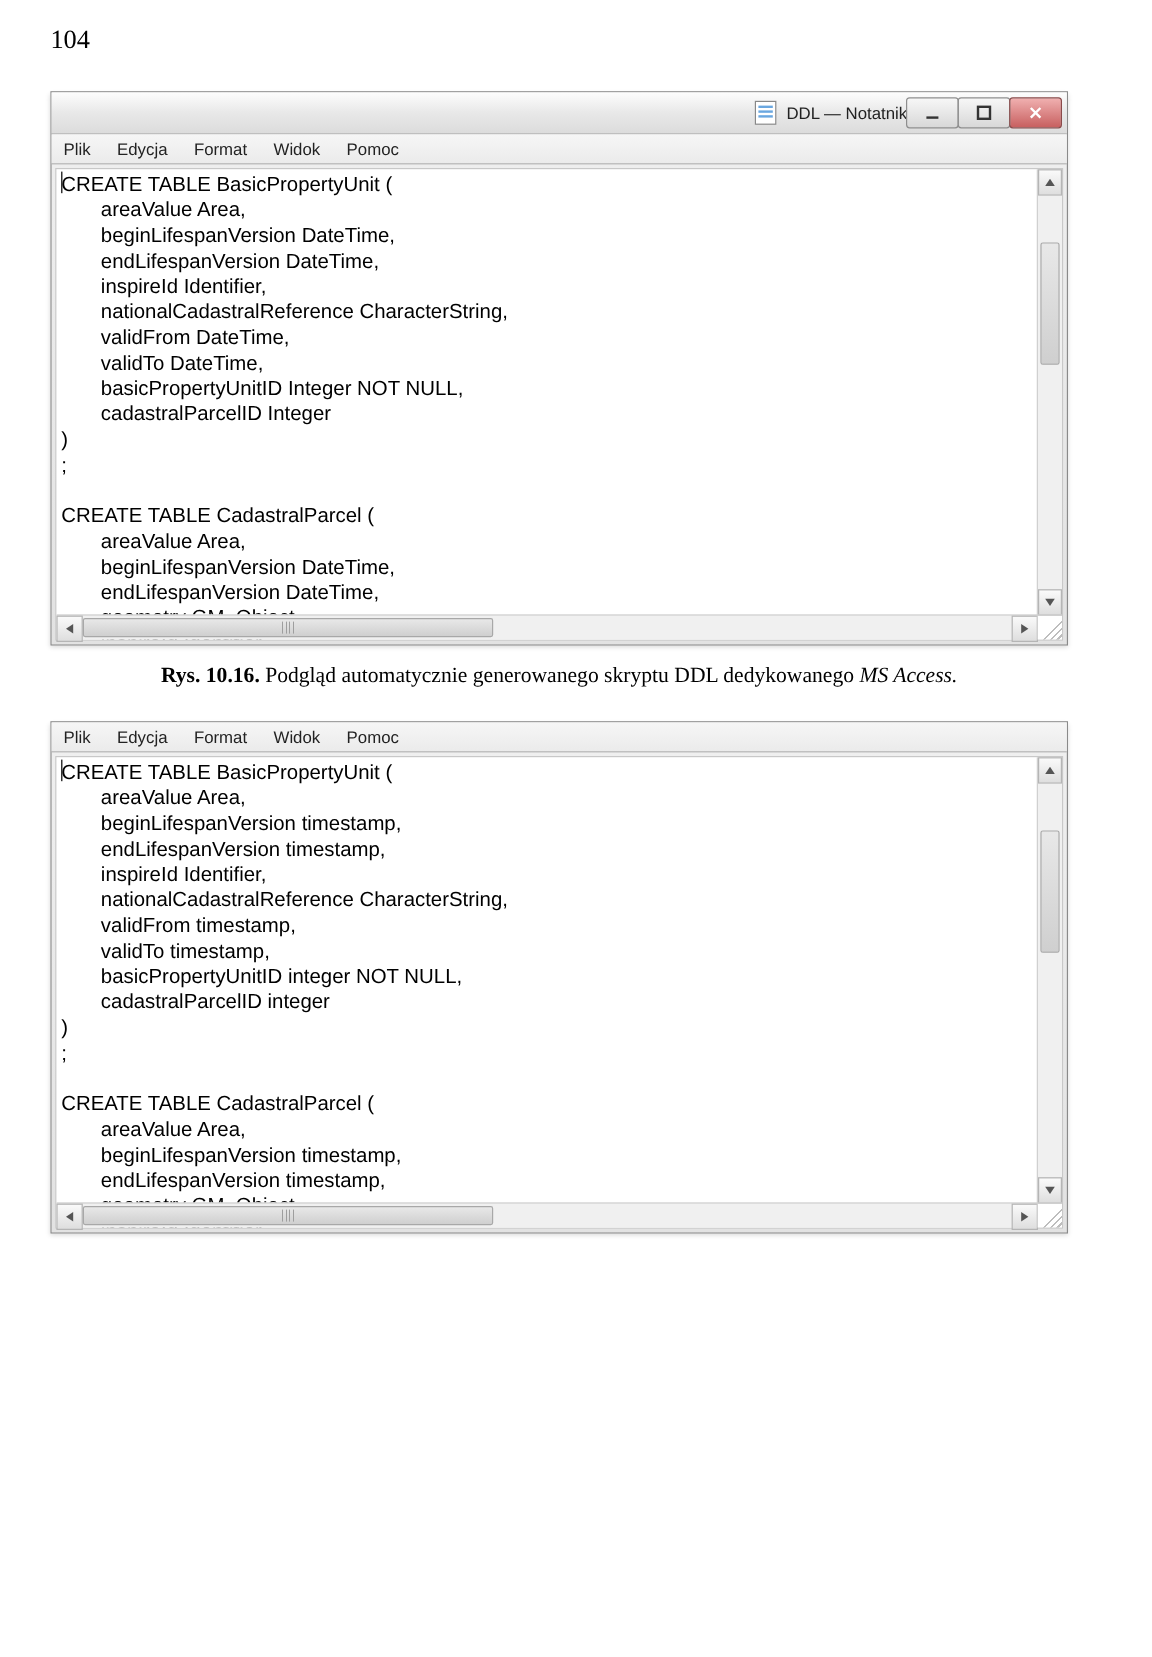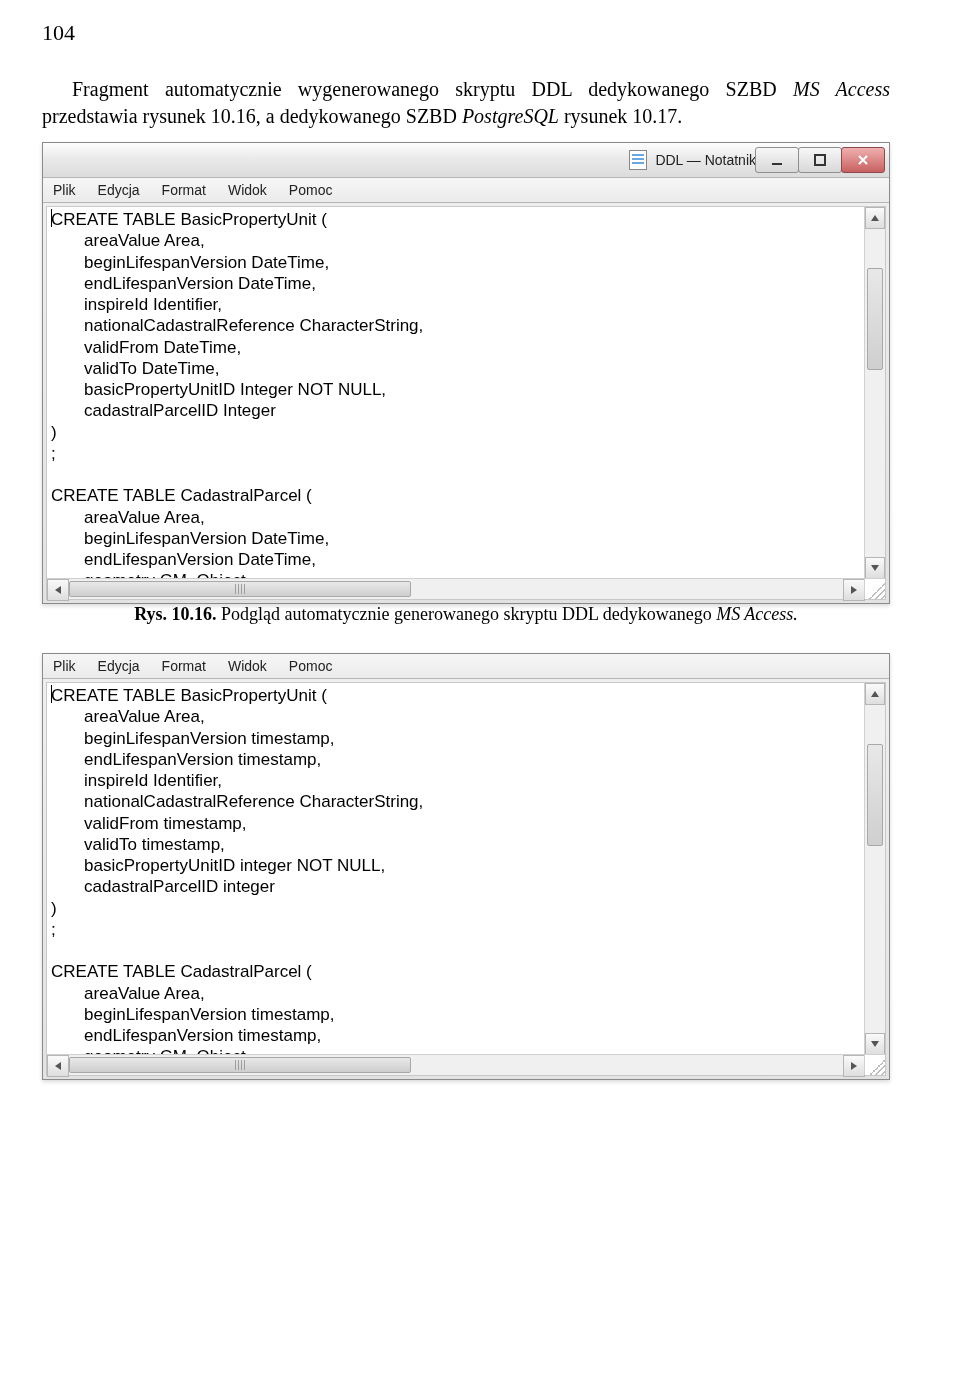--- a/index.html
+++ b/index.html
@@ -30,21 +30,21 @@
     font-size: 20px;
     line-height: 1.35;
     text-align: justify;
     margin: 0 0 12px 0;
     text-indent: 30px;
   }
   .italic { font-style: italic; }
   .caption {
     text-align: center;
     font-size: 18px;
-    margin: 0 0 28px 0;
+    margin: 14px 0 28px 0;
   }
   .caption .bold { font-weight: bold; }
 
   
   .win {
     border: 1px solid #8a8a8a;
     background: linear-gradient(#f0f0f0, #e2e2e2);
     box-shadow: 0 2px 4px rgba(0,0,0,0.15);
     font-family: "Segoe UI", Arial, sans-serif;
     font-size: 14px;
@@ -185,23 +185,20 @@
 </style>
 </head>
 <body>
 
 <div class="page">
 
   <div class="header-row">
     <span class="page-number">104</span>
   </div>
 
-  <p class="body-text">
-    <span>Fragment automatycznie wygenerowanego skryptu DDL dedykowanego SZBD </span><span class="italic">MS Access</span><span> przedstawia rysunek 10.16, a dedykowanego SZBD </span><span class="italic">PostgreSQL</span><span> rysunek 10.17.</span>
-  </p>
 
   <div class="win">
     <div class="titlebar">
       <div class="titlebar-left">
         <div class="notepad-icon"></div>
         <span class="titletext">DDL — Notatnik</span>
       </div>
       <div class="winbtns">
         <div class="winbtn">
           <svg viewBox="0 0 14 14">

